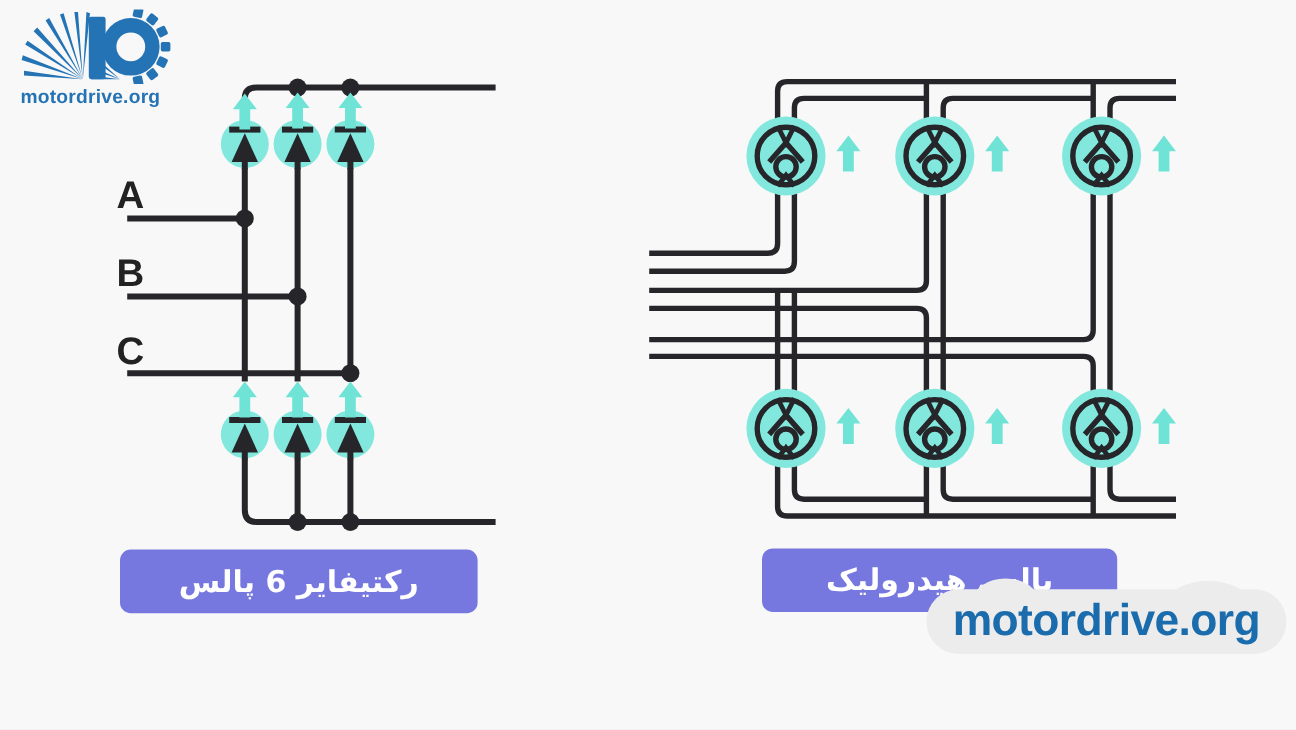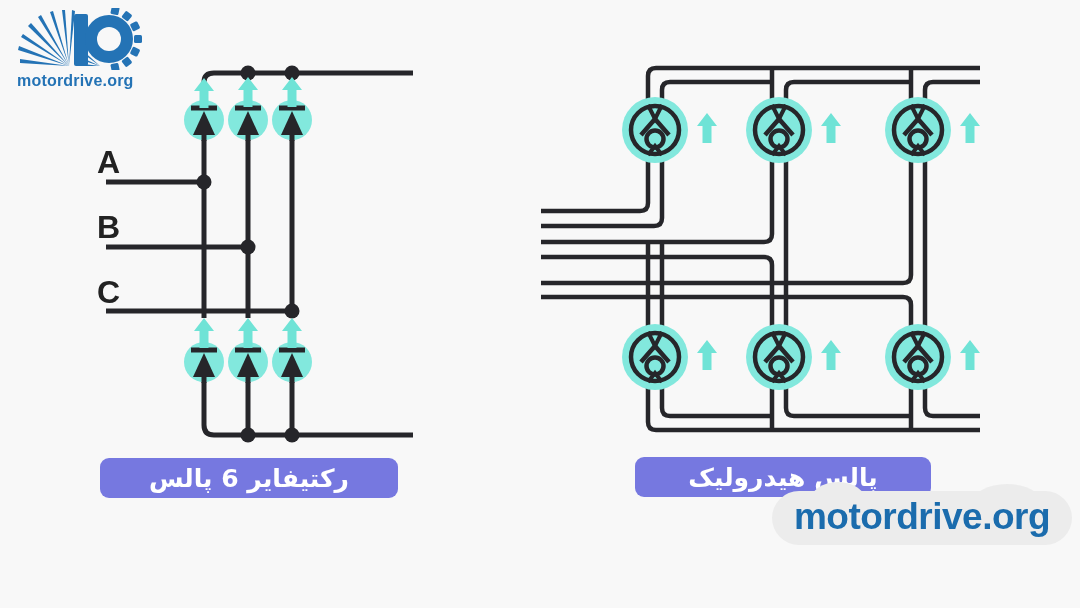--- a/index.html
+++ b/index.html
@@ -27,21 +27,21 @@
   .halo{fill:var(--halo-cyan);}
   .sym{stroke:var(--line);fill:none;}
   .sym-fill{fill:var(--line);stroke:none;}
   .flow-arrow{fill:var(--accent-cyan);stroke:none;}
   .phase-letter{font-family:"Liberation Sans","DejaVu Sans",sans-serif;font-size:32px;font-weight:600;fill:#222;}
   
   .logo{position:absolute;left:12px;top:8px;width:150px;}
   .logo-text{color:var(--logo-blue);font-weight:700;font-size:16px;letter-spacing:0.2px;margin-top:-2px;margin-left:5px;}
   
   .caption{
-    position:absolute;height:40px;background:var(--label-purple);
+    position:absolute;height:53px;background:var(--label-purple);
     border-radius:9px;color:#ffffff;font-weight:700;font-size:25px;
     display:flex;align-items:center;justify-content:center;
     font-family:"DejaVu Sans","Liberation Sans",sans-serif;
     direction:rtl;
   }
   .caption-left{left:100px;top:458px;width:298px;}
   .caption-right{left:635px;top:457px;width:296px;}
   
   .watermark{
     position:absolute;left:772px;top:487px;width:300px;height:60px;

